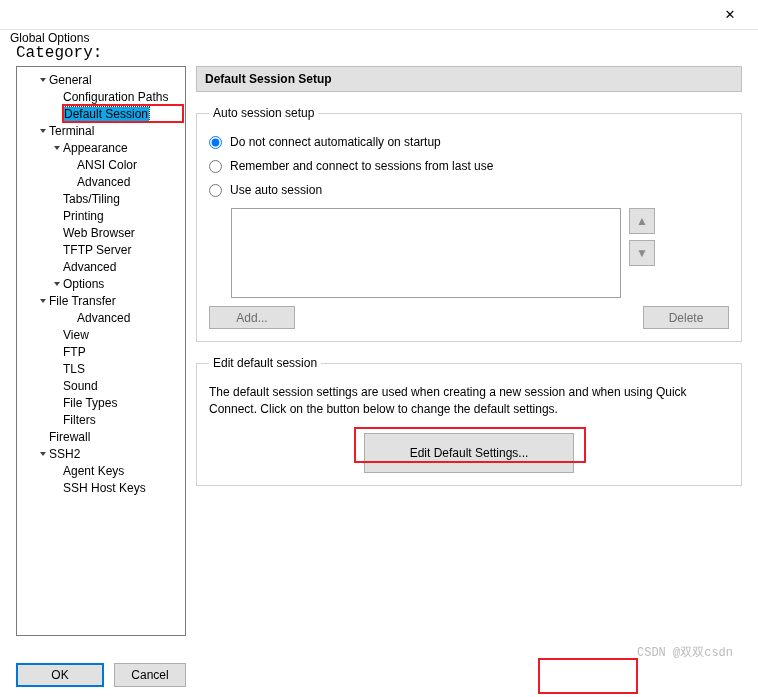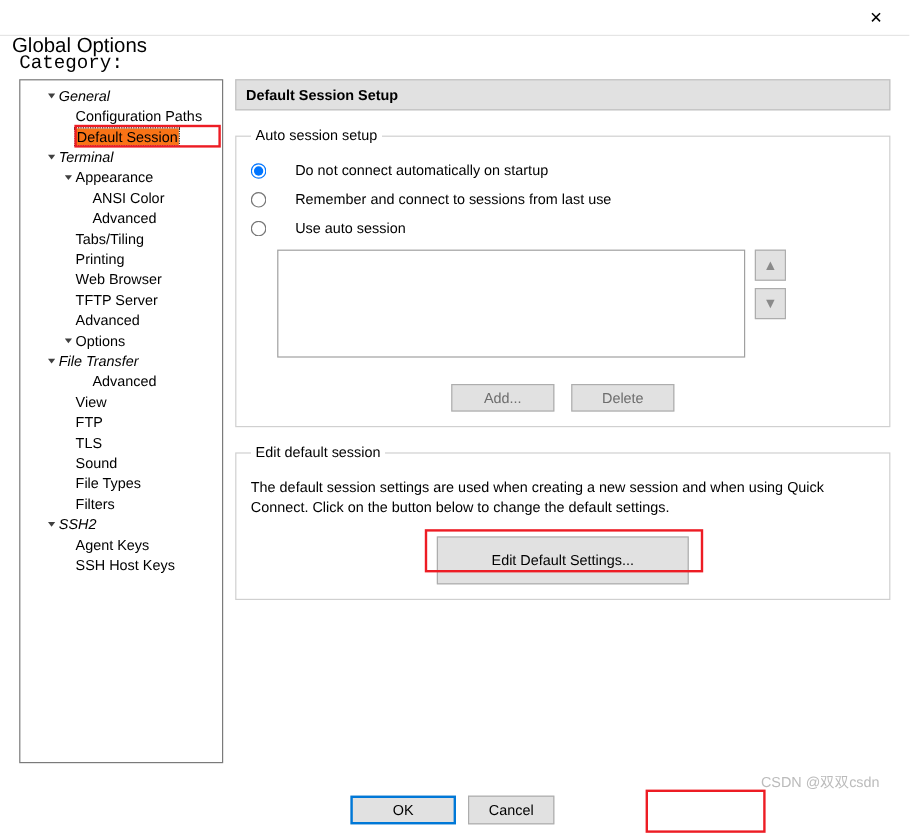--- a/index.html
+++ b/index.html
@@ -17,21 +17,21 @@
     }
     .titlebar {
       height: 30px;
       display: flex;
       align-items: center;
       justify-content: space-between;
       padding: 0 8px 0 10px;
       border-bottom: 1px solid #e5e5e5;
     }
     .titlebar .title {
-      font-size: 17px;
+      font-size: 12px;
       margin-top: 46px;
     }
     .titlebar .close {
       font-size: 13px;
       width: 40px;
       text-align: center;
       cursor: pointer;
     }
     .content {
       display: flex;
@@ -68,38 +68,38 @@
     }
     .tree-chevron {
       width: 12px;
       display: inline-flex;
       justify-content: center;
       align-items: center;
       font-size: 9px;
       color: #555;
     }
     .tree-item.selected .tree-label {
-      background: #f97316;
+      background: #0ea5e9;
       outline: 1px dotted #333;
       padding: 0 1px;
     }
     .tree-item.highlighted {
       position: relative;
     }
     .tree-item.highlighted::after {
       content: "";
       position: absolute;
       left: 45px;
       right: 1px;
       top: -1px;
       bottom: -1px;
       border: 2px solid #ed1c24;
       pointer-events: none;
     }
-    .indent-1 { padding-left: 20px; font-style: italic; }
+    .indent-1 { padding-left: 20px; }
     .indent-2 { padding-left: 34px; }
     .indent-3 { padding-left: 48px; }
 
     .right-pane {
       flex: 1;
       display: flex;
       flex-direction: column;
     }
     .section-header {
       background: #e1e1e1;
@@ -116,21 +116,21 @@
     }
     fieldset.box legend {
       padding: 0 4px;
       font-size: 12px;
       color: #000;
     }
     .radio-row {
       display: flex;
       align-items: center;
       height: 24px;
-      gap: 22px;
+      gap: 6px;
     }
     .radio-row input[type="radio"] {
       margin: 0 2px 0 0;
       width: 13px;
       height: 13px;
     }
     .listbox-row {
       display: flex;
       align-items: flex-start;
       margin: 6px 0 0 22px;
@@ -154,23 +154,23 @@
       background: #e1e1e1;
       display: flex;
       align-items: center;
       justify-content: center;
       color: #8a8a8a;
       font-size: 10px;
       cursor: default;
     }
     .listbox-actions {
       display: flex;
-      justify-content: center;
+      justify-content: space-between;
       gap: 14px;
-      margin-top: 22px;
+      margin-top: 8px;
     }
     .btn {
       min-width: 86px;
       height: 23px;
       border: 1px solid #adadad;
       background: #e1e1e1;
       color: #6d6d6d;
       cursor: default;
       padding: 0 10px;
     }
@@ -192,21 +192,21 @@
     .btn-wide {
       min-width: 210px;
       height: 40px;
       border: 1px solid #adadad;
       background: #e1e1e1;
       cursor: pointer;
       color: #000;
     }
     .footer {
       display: flex;
-      justify-content: center;
+      justify-content: flex-start;
       gap: 10px;
       padding: 18px 4px 10px 0;
       position: relative;
     }
     .footer .btn-ok {
       width: 88px;
       height: 24px;
       border: 2px solid #0078d7;
       background: #e1e1e1;
       cursor: pointer;
@@ -223,20 +223,21 @@
       border: 2px solid #ed1c24;
       pointer-events: none;
     }
     .watermark {
       position: absolute;
       right: 25px;
       bottom: 36px;
       color: rgba(120,120,120,0.5);
       font-size: 12px;
       pointer-events: none;
+      font-family: Liberation Mono, monospace;
     }
   </style>
 </head>
 <body>
 
 <div class="titlebar">
   <span class="title">Global Options</span>
   <span class="close">✕</span>
 </div>
 
@@ -342,20 +343,24 @@
           <span class="tree-chevron"></span>
           <span class="tree-label">Sound</span>
         </div>
         <div class="tree-item indent-2">
           <span class="tree-chevron"></span>
           <span class="tree-label">File Types</span>
         </div>
         <div class="tree-item indent-2">
           <span class="tree-chevron"></span>
           <span class="tree-label">Filters</span>
+        </div>
+        <div class="tree-item indent-1">
+          <span class="tree-chevron"></span>
+          <span class="tree-label">Firewall</span>
         </div>
         <div class="tree-item indent-1">
           <span class="tree-chevron">
             <svg width="8" height="8" viewBox="0 0 8 8">
               <path d="M1 2 L7 2 L4 6 Z" fill="#404040"></path>
             </svg>
           </span>
           <span class="tree-label">SSH2</span>
         </div>
         <div class="tree-item indent-2">

